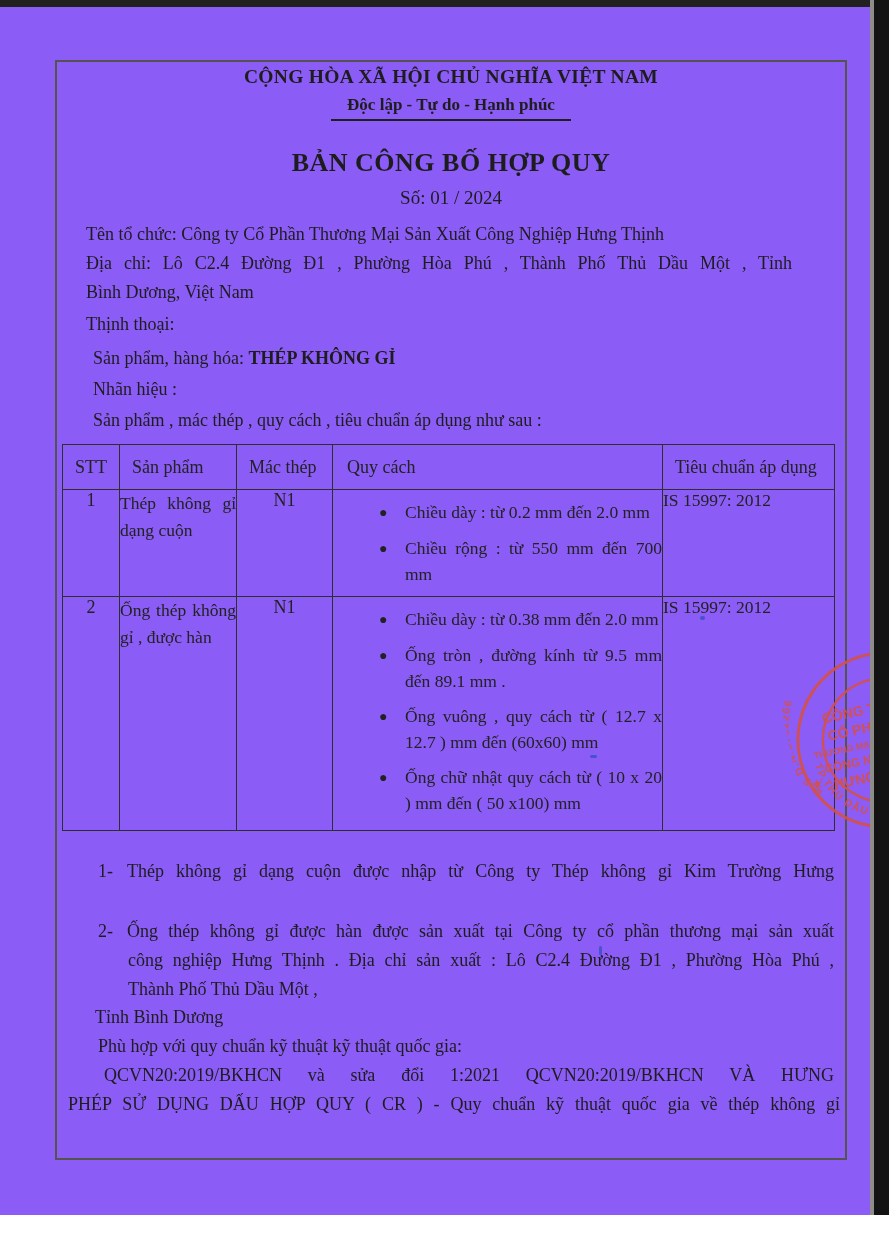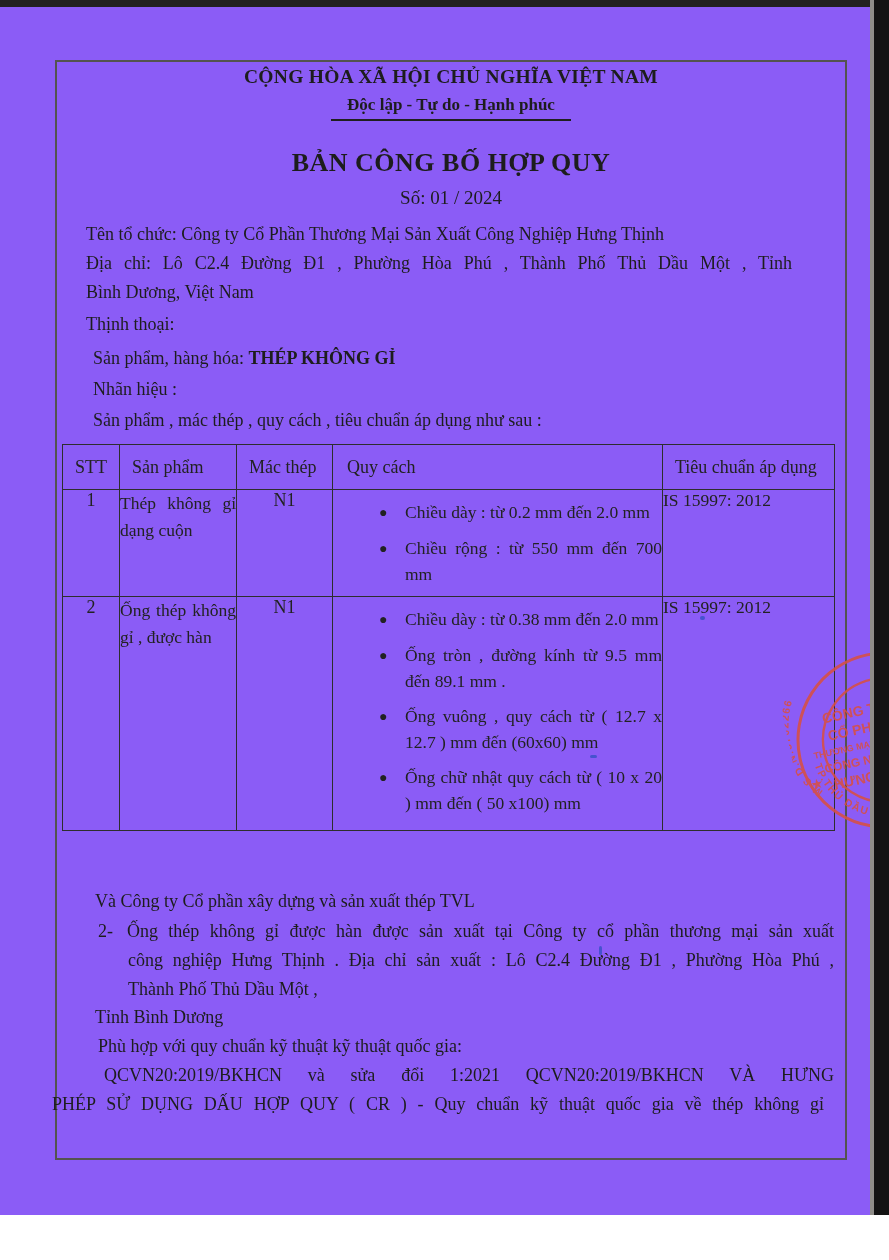--- a/index.html
+++ b/index.html
@@ -132,33 +132,35 @@
           <div class="bullet">
               <span class="dot">●</span>
               <span class="btxt">Ống chữ nhật quy cách từ ( 10 x 20 ) mm đến ( 50 x100) mm</span>
             </div>
         </td>
         <td class="tc">IS 15997: 2012</td>
       </tr>
     </tbody>
   </table>
 
-  <div class="abs body-line" style="left:95px; top:888px;">Và Công ty Cổ phần xây dựng và sản xuất thép TVL</div>
+  <div class="abs body-line jline" style="left:98px; top:858px; width:736px;">
+    <span class="note-num">1-</span><span>Thép không gỉ dạng cuộn được nhập từ Công ty Thép không gỉ Kim Trường Hưng</span>
+  </div>
 
   <div class="abs body-line jline" style="left:98px; top:918px; width:736px;">
     <span class="note-num">2-</span><span>Ống thép không gỉ được hàn được sản xuất tại Công ty cổ phần thương mại sản xuất</span>
   </div>
   <div class="abs body-line jline" style="left:128px; top:947px; width:706px;">công nghiệp Hưng Thịnh . Địa chỉ sản xuất : Lô C2.4 Đường Đ1 , Phường Hòa Phú ,</div>
   <div class="abs body-line" style="left:128px; top:976px;">Thành Phố Thủ Dầu Một ,</div>
 
   <div class="abs body-line" style="left:95px; top:1004px;">Tỉnh Bình Dương</div>
   <div class="abs body-line" style="left:98px; top:1033px;">Phù hợp với quy chuẩn kỹ thuật kỹ thuật quốc gia:</div>
 
   <div class="abs body-line jline" style="left:104px; top:1062px; width:730px;">QCVN20:2019/BKHCN và sửa đổi 1:2021 QCVN20:2019/BKHCN VÀ HƯNG</div>
-  <div class="abs body-line jline" style="left:52px; top:1091px; width:772px;">PHÉP SỬ DỤNG DẤU HỢP QUY ( CR ) - Quy chuẩn kỹ thuật quốc gia về thép không gỉ</div>
+  <div class="abs body-line jline" style="left:68px; top:1091px; width:772px;">PHÉP SỬ DỤNG DẤU HỢP QUY ( CR ) - Quy chuẩn kỹ thuật quốc gia về thép không gỉ</div>
 
   <svg id="stamp" class="abs" viewBox="0 0 190 190">
     <circle cx="95" cy="95" r="87" fill="none" stroke="#d85043" stroke-width="3"></circle>
     <circle cx="95" cy="95" r="62" fill="none" stroke="#d85043" stroke-width="2.4"></circle>
     <defs>
       <path id="arcT" d="M 24,132 A 74,74 0 0 1 140,22" fill="none"></path>
       <path id="arcB" d="M 21,105 A 74,74 0 0 0 168,108" fill="none"></path>
     </defs>
     <text font-size="10.5" letter-spacing="1.2">
       <textPath href="#arcT">M.S.D.N:3702266</textPath>

